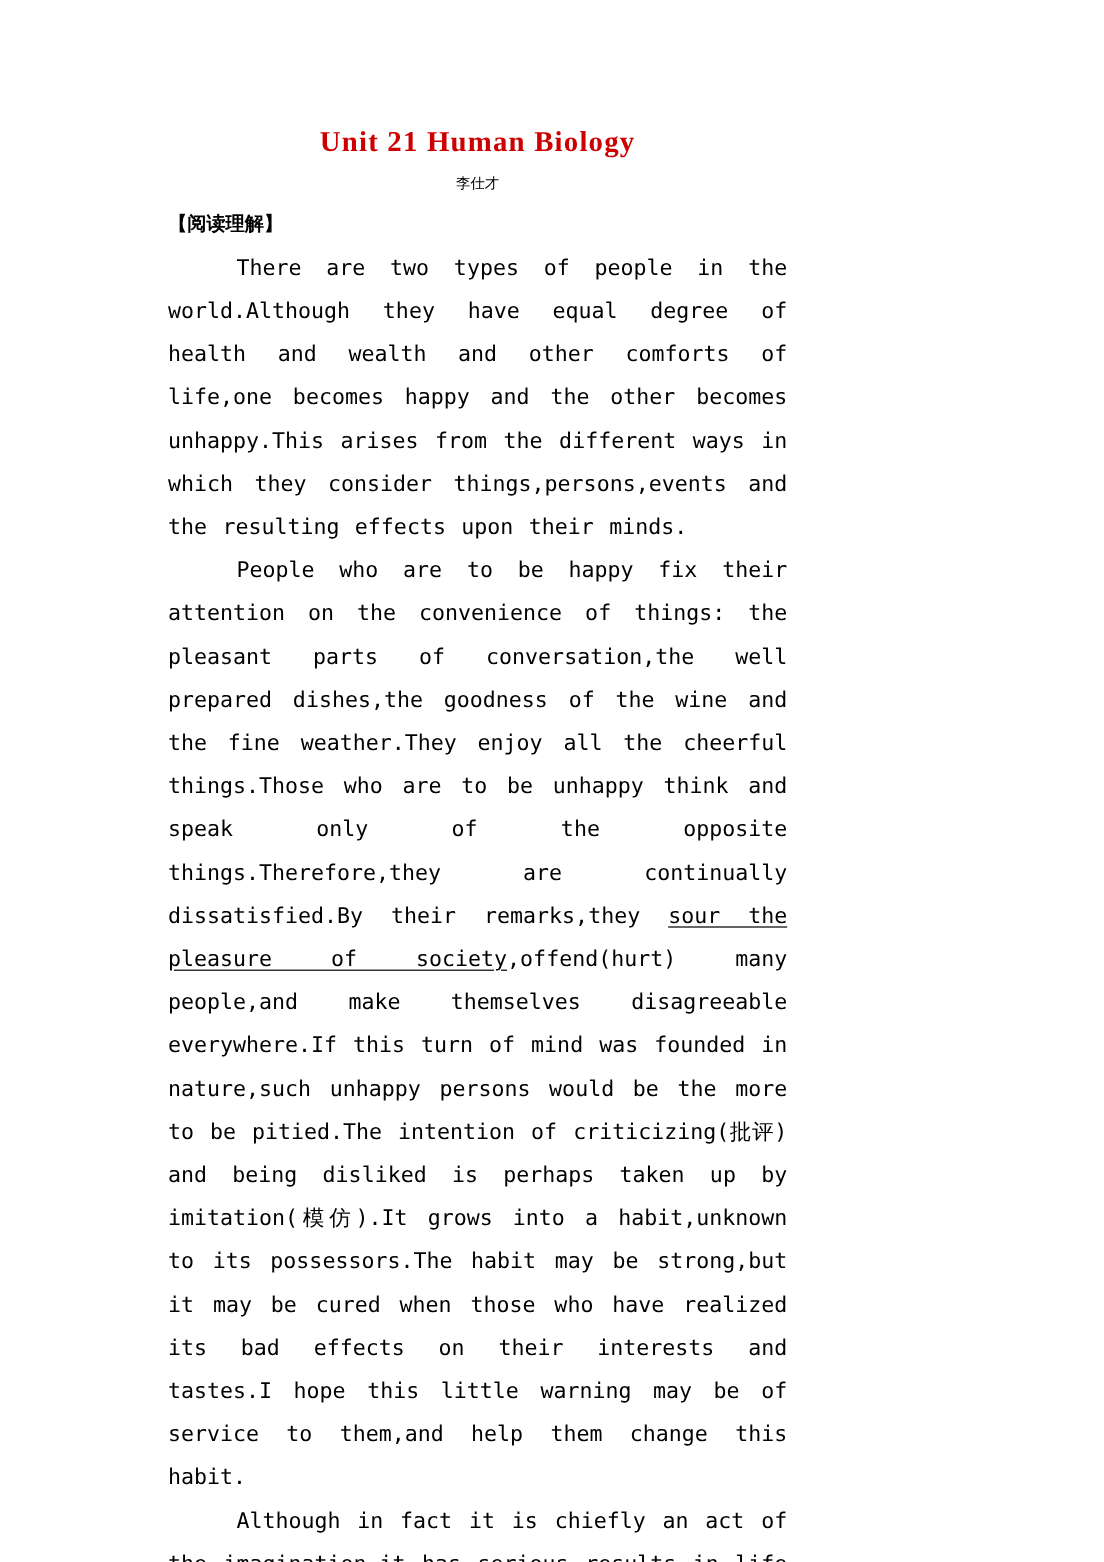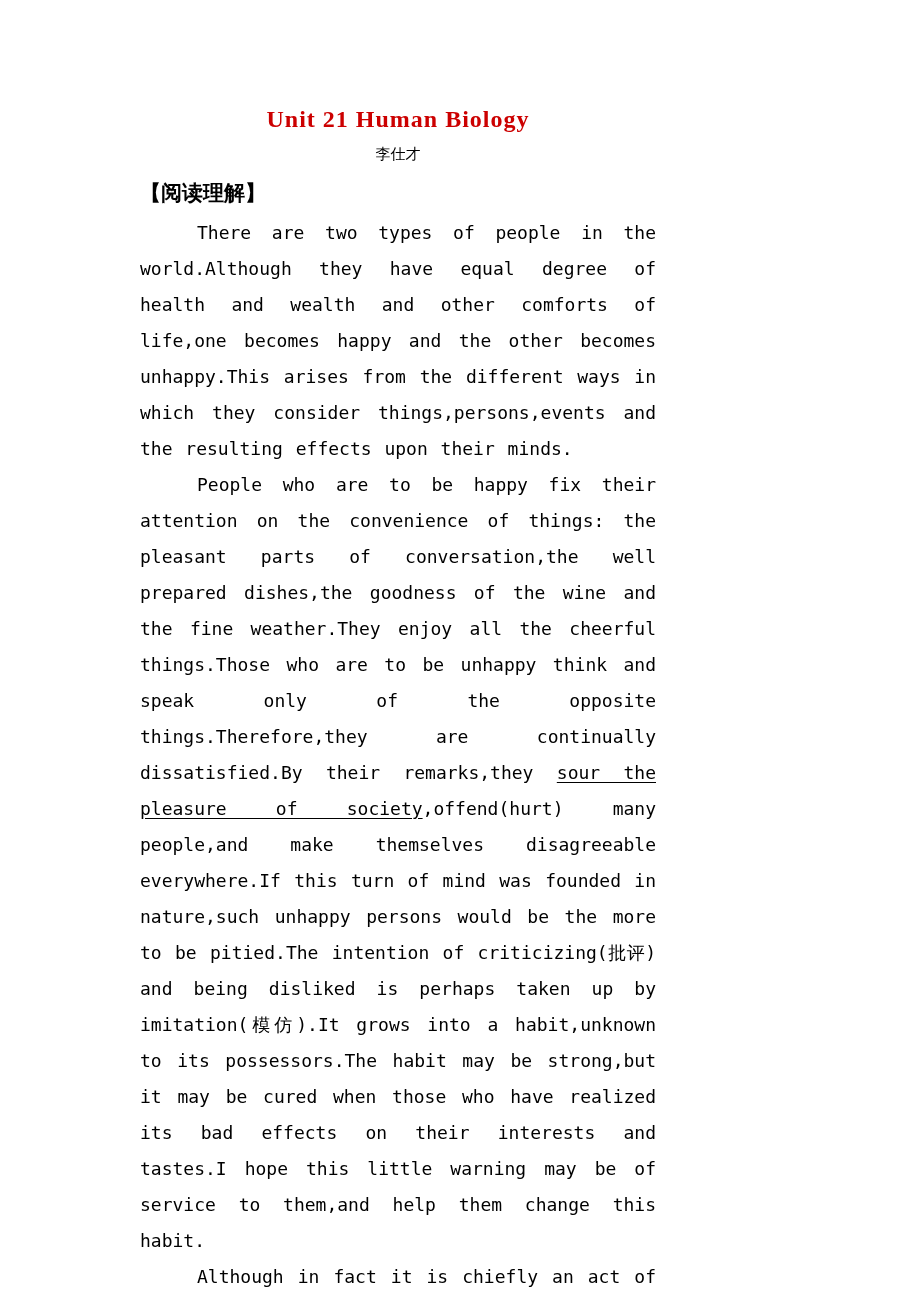--- a/index.html
+++ b/index.html
@@ -21,28 +21,28 @@
   .doc-title {
     font-family: "Liberation Serif", "DejaVu Serif", serif;
     font-weight: bold;
     font-size: 24px;
     text-align: center;
     margin: 0 0 12px 0;
     letter-spacing: 1px;
   }
   .author {
     font-family: "DejaVu Sans", "Liberation Sans", sans-serif;
-    font-size: 15px;
+    font-size: 12px;
     text-align: center;
     margin: 0 0 15px 0;
   }
   .section-header {
     font-family: "DejaVu Sans", "Liberation Sans", sans-serif;
     font-weight: bold;
-    font-size: 21px;
+    font-size: 16px;
     margin: 0 0 8px 0;
   }
   .para {
     font-size: 18px;
     line-height: 36px;
     text-align: justify;
     text-indent: 57px;
     margin: 0;
     word-spacing: 2px;
   }

